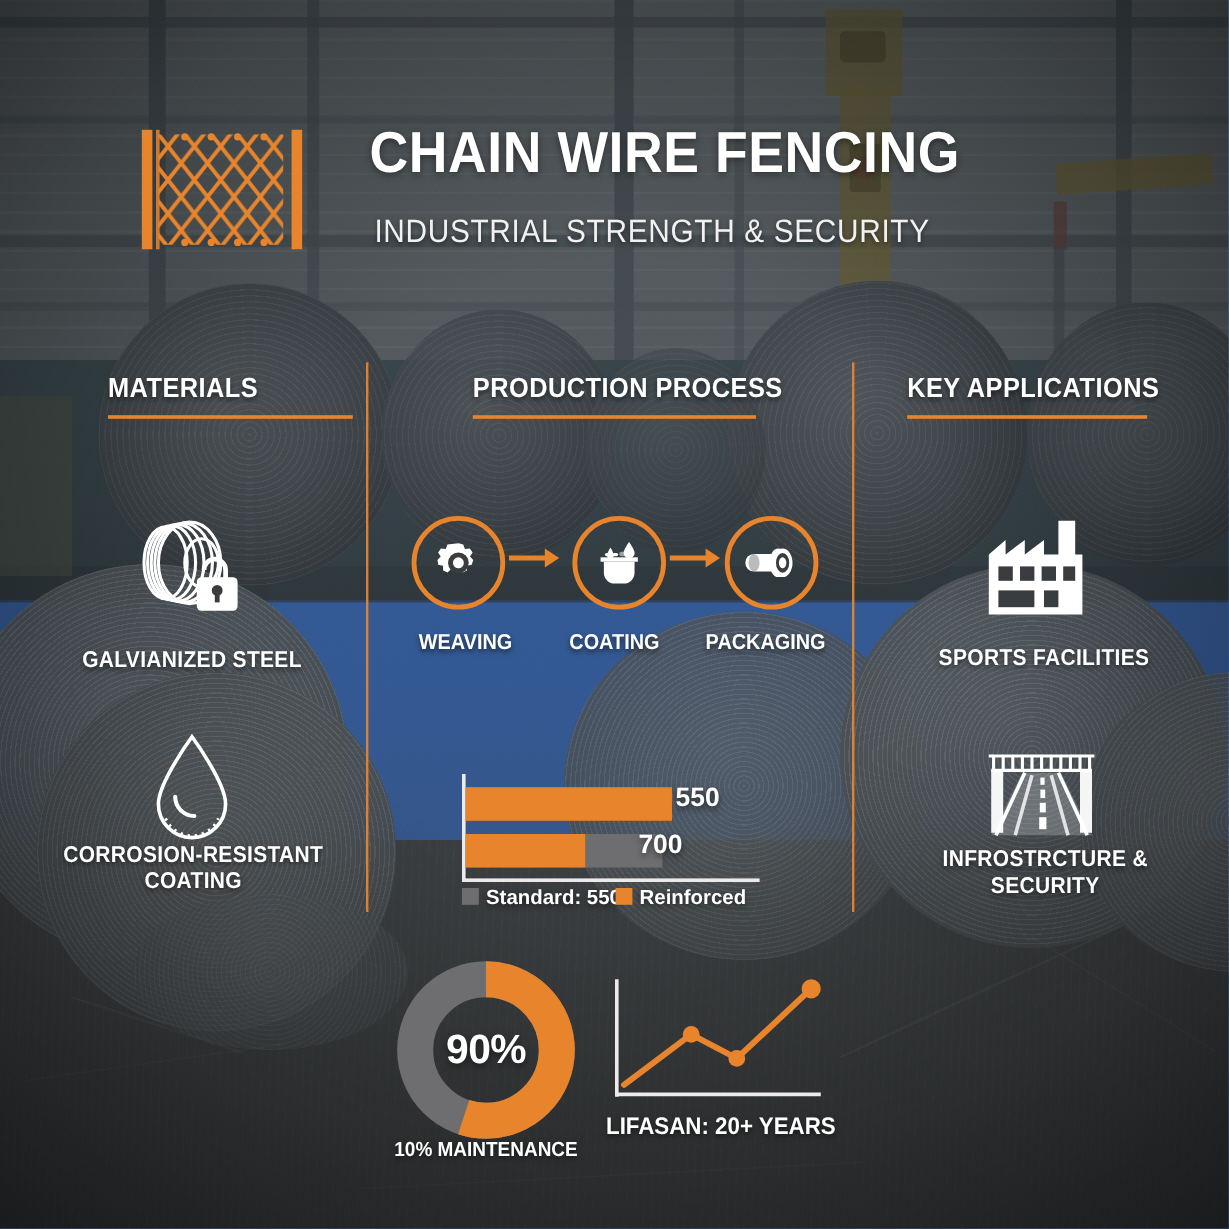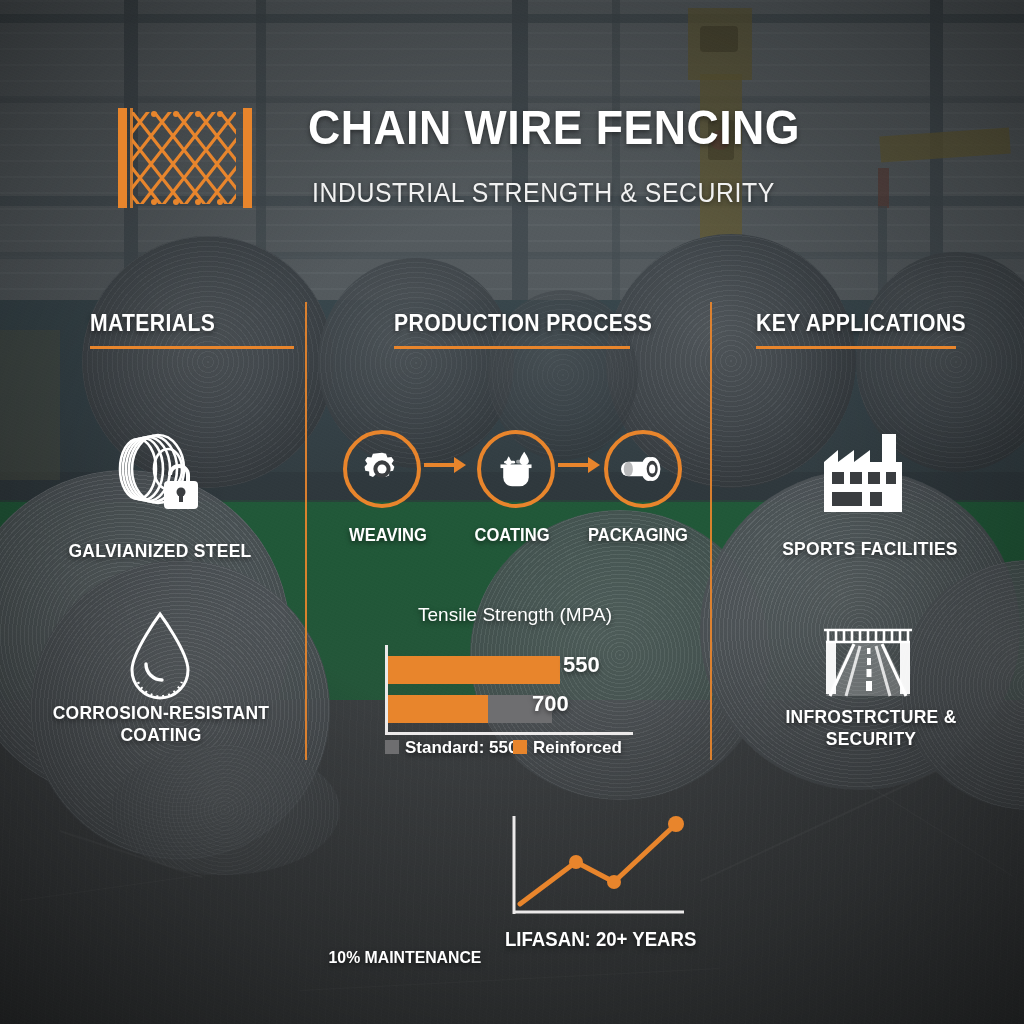--- a/index.html
+++ b/index.html
@@ -4,21 +4,21 @@
 <style>
   html, body {
     margin: 0; padding: 0;
     background: #2b2b2b;
   }
   #poster {
     position: relative;
     width: 1024px; height: 1024px;
     overflow: hidden;
     font-family: "Liberation Sans", sans-serif;
-    background: #15803d;
+    background: #3b82f6;
   }
 
   
   .bg-layer { position:absolute; inset:0; }
 
   
   .bg-wall {
     position:absolute; left:0; top:0; width:1024px; height:330px;
     background:
       repeating-linear-gradient(180deg,
@@ -354,21 +354,20 @@
         <path fill="#ffffff" d="M8 12 h20 v16 h-20 a8 8 0 0 1 0 -16 z"></path>
         <ellipse cx="8" cy="20" rx="5" ry="8" fill="#3a3d40" opacity=".35"></ellipse>
         <ellipse cx="30" cy="20" rx="8" ry="13" fill="#ffffff"></ellipse>
         <ellipse cx="34" cy="20" rx="9" ry="13" fill="#ffffff"></ellipse>
         <ellipse cx="34" cy="20" rx="6" ry="9" fill="#3a3d40"></ellipse>
         <ellipse cx="34" cy="20" rx="3.4" ry="5" fill="#ffffff"></ellipse>
       </svg>
     </div>
     <div class="plabel" style="left:578px;top:525px;">PACKAGING</div>
 
-    <div class="bc-title" style="left:385px;top:604px;">Tensile Strength (MPA)</div>
 
     <div style="position:absolute;left:385px;top:645px;width:250px;height:90px;">
       <div class="axis-v" style="left:0;top:0;height:90px;"></div>
       <div class="axis-h" style="left:0;top:87px;width:248px;"></div>
 
       <div class="bar-o" style="left:3px;top:11px;width:172px;height:28px;"></div>
       <div class="bar-o" style="left:3px;top:50px;width:100px;height:28px;"></div>
       <div class="bar-g" style="left:103px;top:50px;width:64px;height:28px;"></div>
     </div>
     <div class="bar-val" style="left:563px;top:652px;">550</div>
@@ -413,20 +412,29 @@
         <g fill="#ffffff">
           <rect x="55" y="32" width="3.5" height="6"></rect>
           <rect x="55" y="42" width="4" height="7"></rect>
           <rect x="54.5" y="53" width="5" height="8"></rect>
           <rect x="54" y="65" width="6" height="10"></rect>
         </g>
       </svg>
     </div>
     <div class="a-label" style="left:742px;top:706px;width:258px;">INFROSTRCTURE &amp; SECURITY</div>
 
+    <div class="donut-wrap">
+      <svg viewBox="0 0 160 160" width="160" height="160">
+
+        <circle cx="80" cy="80" r="59" fill="none" stroke="#6E6E70" stroke-width="30"></circle>
+
+        <circle cx="80" cy="80" r="59" fill="none" stroke="#E8852C" stroke-width="30" stroke-dasharray="204 167" transform="rotate(-90 80 80)"></circle>
+      </svg>
+      <div class="donut-pct">90%</div>
+    </div>
     <div class="donut-cap">10% MAINTENANCE</div>
 
     <div style="position:absolute;left:508px;top:812px;width:190px;height:110px;">
       <svg viewBox="0 0 190 110" width="190" height="110">
         <path d="M6 4 V102" stroke="#eceaea" stroke-width="3"></path>
         <path d="M6 100 H176" stroke="#eceaea" stroke-width="3"></path>
         <path d="M12 92 L68 50 L106 70 L168 12" fill="none" stroke="#E8852C" stroke-width="5" stroke-linejoin="round" stroke-linecap="round"></path>
         <circle cx="68" cy="50" r="7" fill="#E8852C"></circle>
         <circle cx="106" cy="70" r="7" fill="#E8852C"></circle>
         <circle cx="168" cy="12" r="8" fill="#E8852C"></circle>

